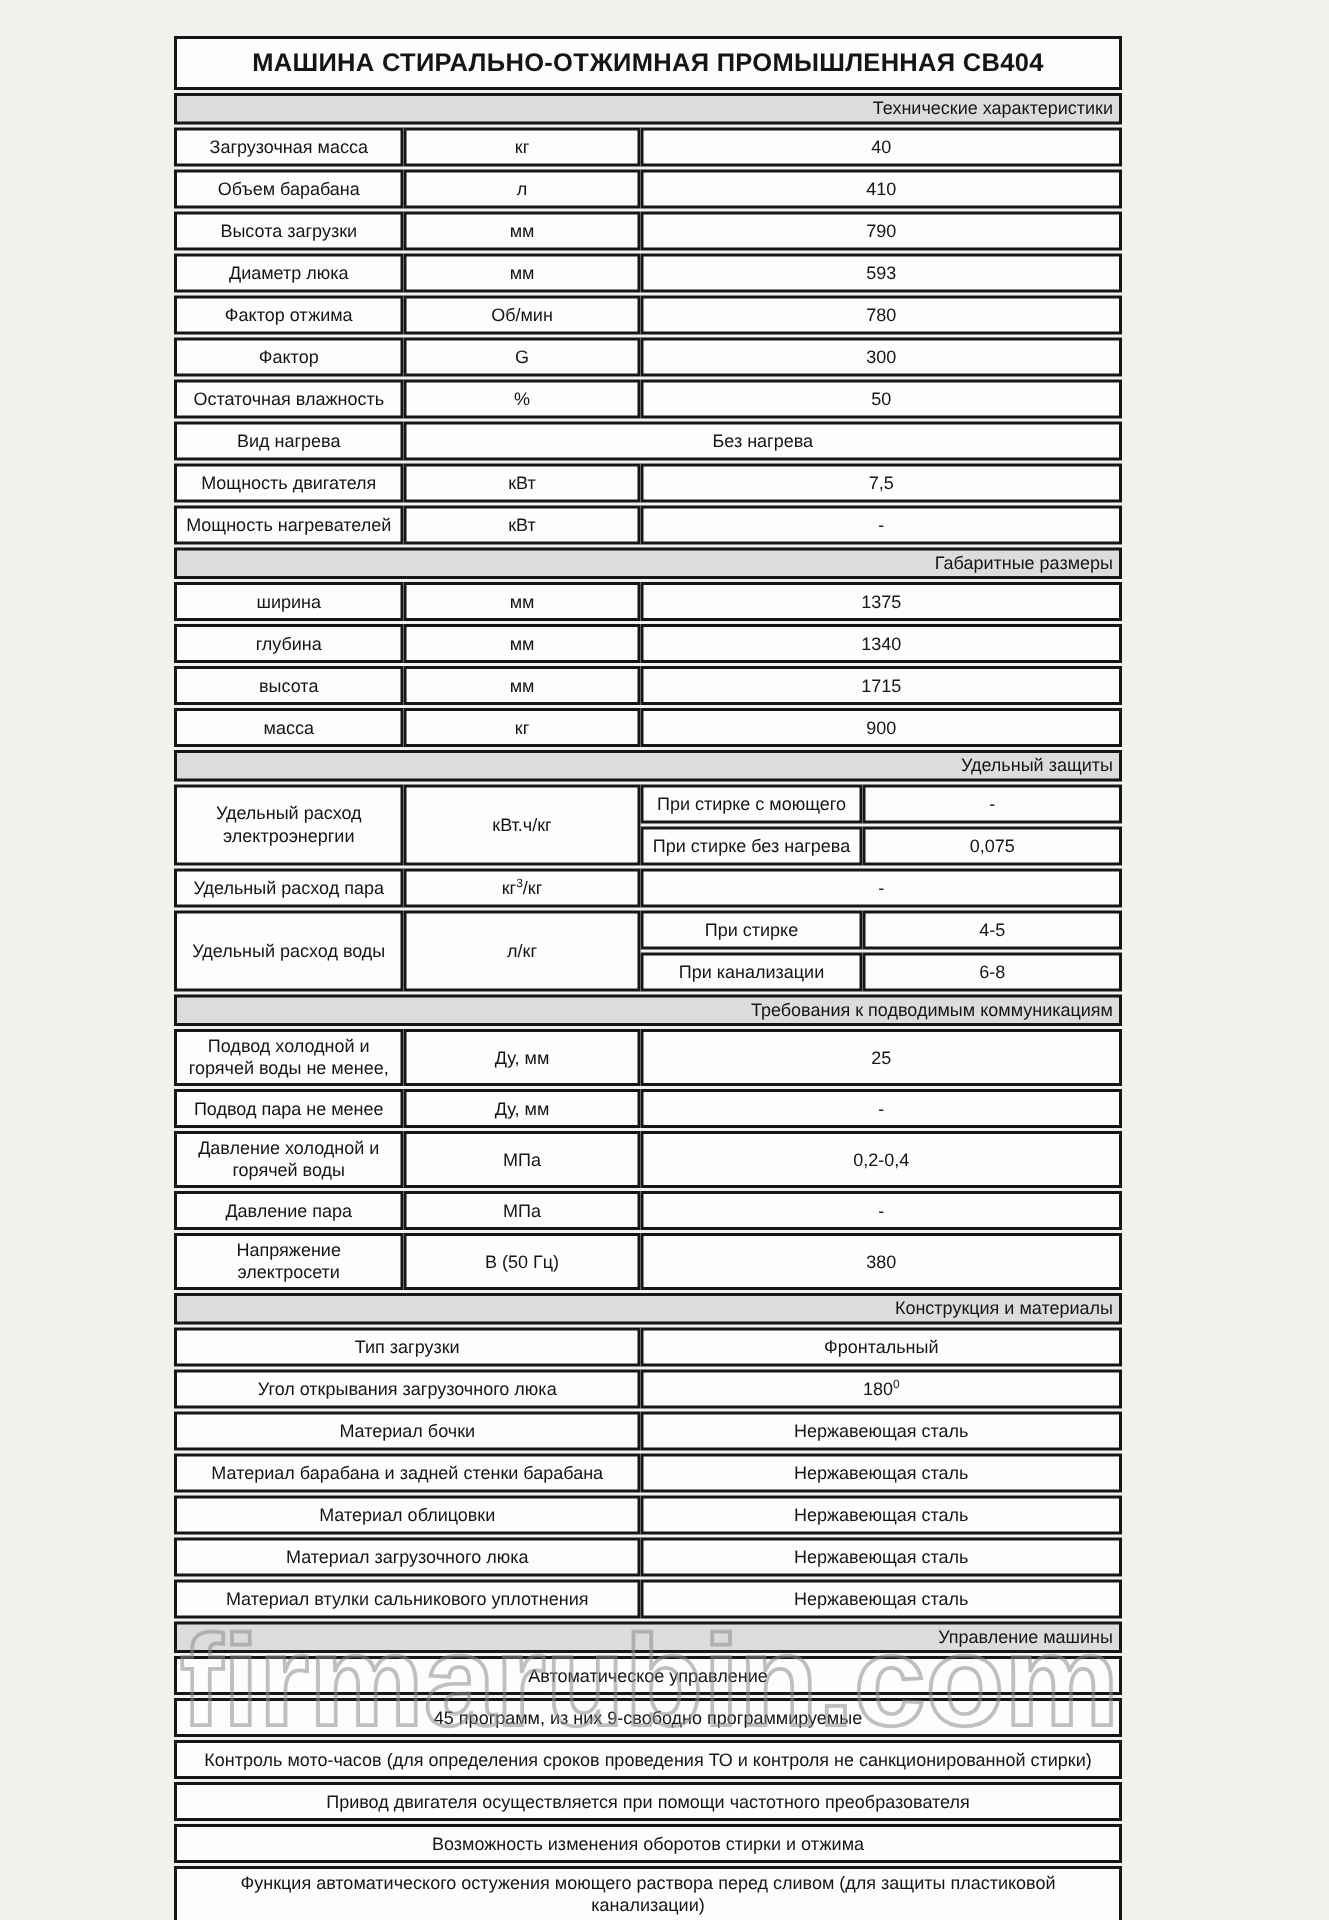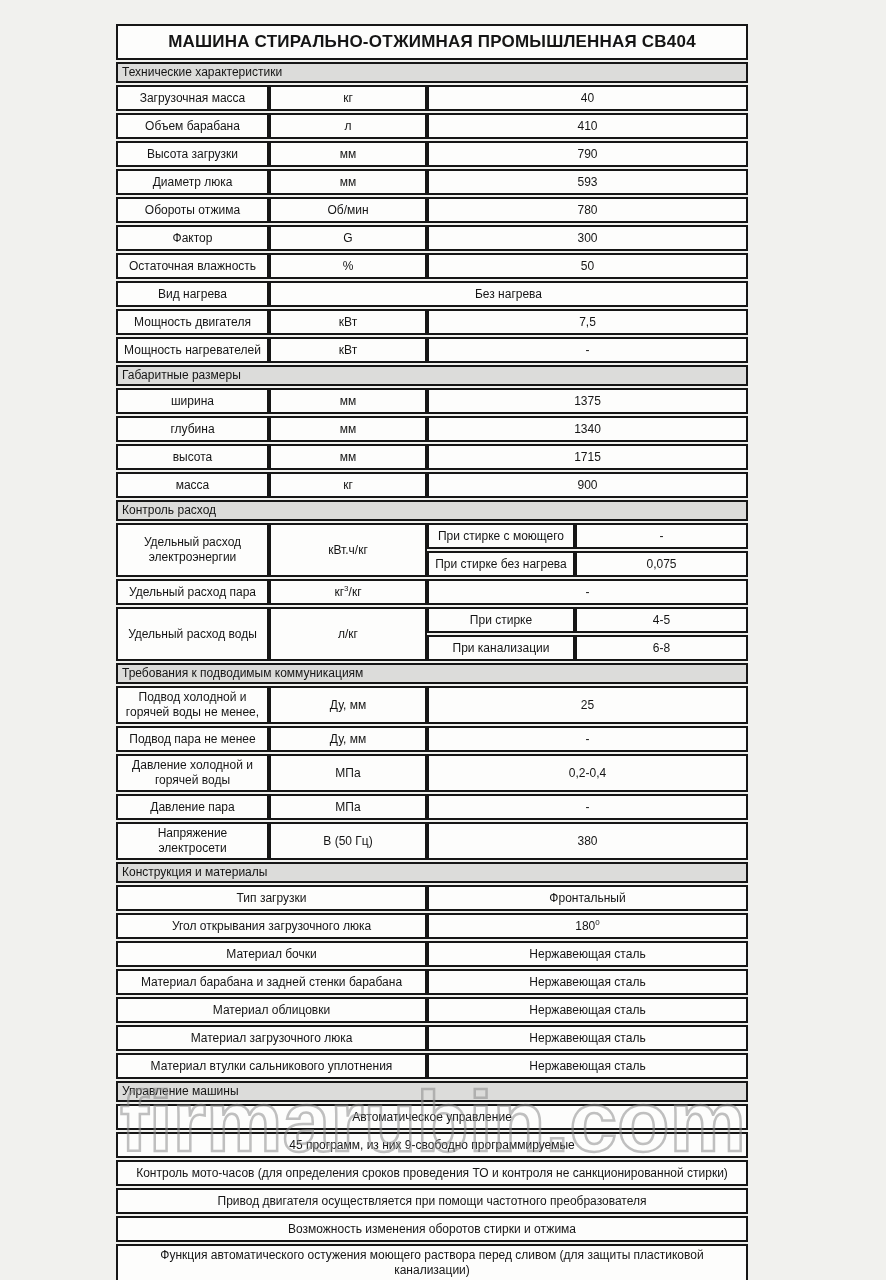--- a/index.html
+++ b/index.html
@@ -37,21 +37,21 @@
   }
   tr.title-row td {
     font-size: 17px;
     font-weight: bold;
     text-align: center;
     height: 28px;
     letter-spacing: 0.2px;
   }
   tr.sec td {
     background: #dcdcda;
-    text-align: left;
+    text-align: right;
     height: 13px;
     padding: 1px 4px;
   }
   tr.data td { height: 18px; }
   td.lbl { text-align: center; }
   td.ctr { text-align: center; padding: 2px 4px; }
   sup.sp {
     font-size: 8px;
     vertical-align: super;
     line-height: 0;
@@ -106,21 +106,21 @@
       <td class="lbl">Высота загрузки</td>
       <td class="ctr">мм</td>
       <td class="ctr" colspan="2">790</td>
     </tr>
     <tr class="data">
       <td class="lbl">Диаметр люка</td>
       <td class="ctr">мм</td>
       <td class="ctr" colspan="2">593</td>
     </tr>
     <tr class="data">
-      <td class="lbl">Обороты отжима</td>
+      <td class="lbl">Фактор отжима</td>
       <td class="ctr">Об/мин</td>
       <td class="ctr" colspan="2">780</td>
     </tr>
     <tr class="data">
       <td class="lbl">Фактор</td>
       <td class="ctr">G</td>
       <td class="ctr" colspan="2">300</td>
     </tr>
     <tr class="data">
       <td class="lbl">Остаточная влажность</td>
@@ -161,21 +161,21 @@
       <td class="ctr">мм</td>
       <td class="ctr" colspan="2">1715</td>
     </tr>
     <tr class="data">
       <td class="lbl">масса</td>
       <td class="ctr">кг</td>
       <td class="ctr" colspan="2">900</td>
     </tr>
 
     <tr class="sec">
-      <td colspan="4">Контроль расход</td>
+      <td colspan="4">Удельный защиты</td>
     </tr>
 
     <tr class="data">
       <td class="lbl" rowspan="2">Удельный расход электроэнергии</td>
       <td class="ctr" rowspan="2">кВт.ч/кг</td>
       <td class="ctr">При стирке  с моющего</td>
       <td class="ctr">-</td>
     </tr>
     <tr class="data">
       <td class="ctr">При стирке  без нагрева</td>

